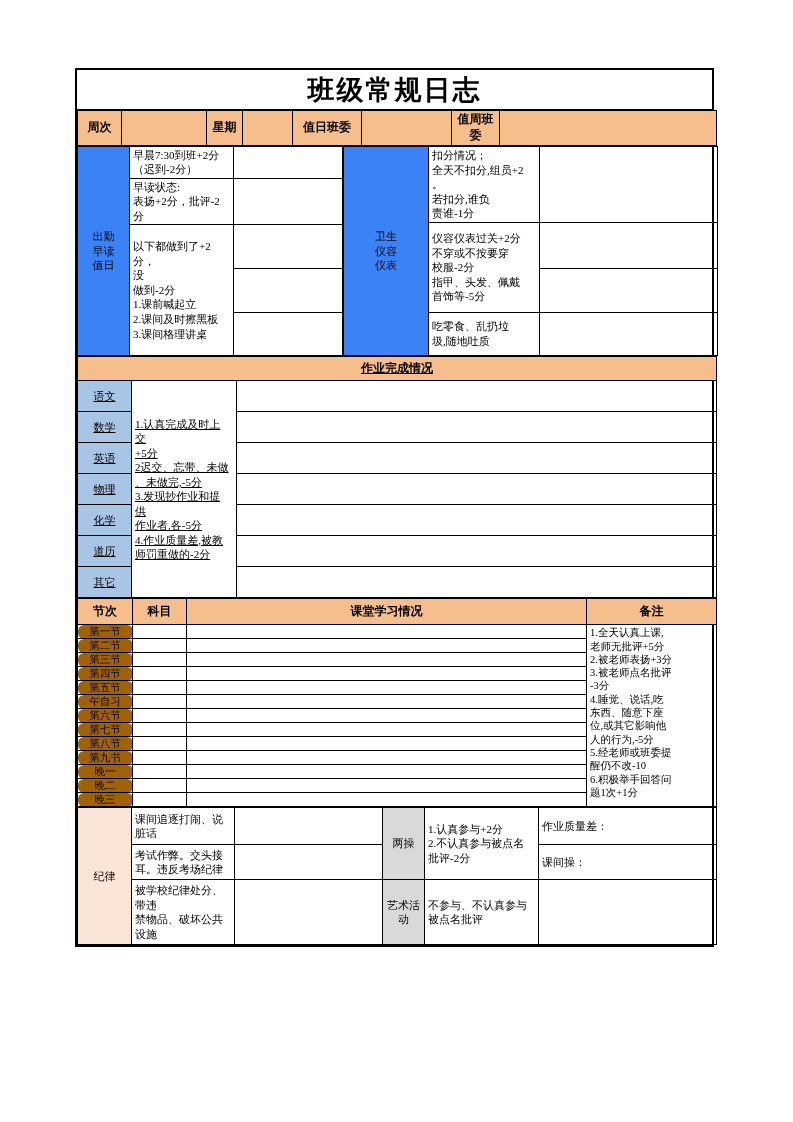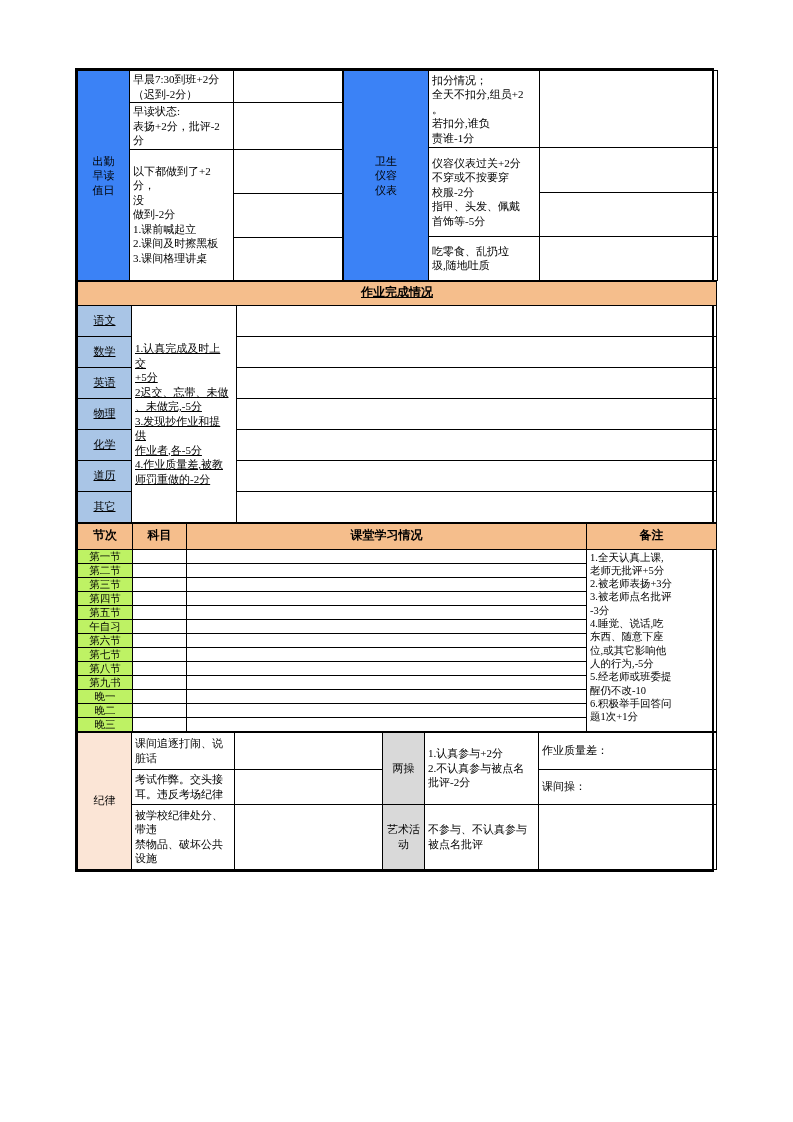--- a/index.html
+++ b/index.html
@@ -10,21 +10,21 @@
   .title-row { height: 40px; display: flex; align-items: center; justify-content: center;
     border-bottom: 1px solid #000; }
   .title-row span { font-size: 27px; font-weight: bold; letter-spacing: 2px; }
   table { border-collapse: collapse; table-layout: fixed; }
   td { border: 1px solid #000; font-size: 11px; line-height: 1.32;
     padding: 1px 3px; vertical-align: middle; white-space: pre-wrap;
     overflow: hidden; word-break: break-all; }
   .orange { background: #F5BE8C; }
   .green  { background: #3b82f6; }
   .blue   { background: #A9C5E6; }
-  .pink   { background: #bef264; }
+  .pink   { background: #a16207; border-radius: 6px; }
   .peach  { background: #FBE5D6; }
   .gray   { background: #D9D9D9; }
   .ctr    { text-align: center; }
   .hdr    { font-weight: bold; text-align: center; font-size: 12px; }
   .sm     { font-size: 10.5px; }
   .top    { vertical-align: top; margin-top: 44px; }
   .flexrow { display: flex; }
   .t-head { width: 639px; }
   .t-att  { width: 265px; }
   .t-hyg  { width: 374px; }
@@ -33,21 +33,48 @@
   .t-dis  { width: 639px; }
   .t-hon  { width: 639px; }
   .remark-cell { line-height: 13.3px; }
   .per-lbl { line-height: 11px; }
 </style>
 </head>
 <body>
 
 <div class="sheet">
 
-
+  <div class="title-row">
+    <span>班级常规日志</span>
+  </div>
+
+  <table class="t-head">
+    <colgroup>
+        <col style="width:44px">
+        <col style="width:85px">
+        <col style="width:36px">
+        <col style="width:50px">
+        <col style="width:69px">
+        <col style="width:90px">
+        <col style="width:48px">
+        <col style="width:217px">
+      </colgroup>
+    <tbody>
+        <tr style="height:28px">
+      <td class="orange hdr">周次</td>
+      <td class="orange"></td>
+      <td class="orange hdr">星期</td>
+      <td class="orange"></td>
+      <td class="orange hdr">值日班委</td>
+      <td class="orange"></td>
+      <td class="orange hdr">值周班委</td>
+      <td class="orange"></td>
+    </tr>
+  </tbody>
+    </table>
 
   <div class="flexrow">
     <table class="t-att">
       <colgroup>
           <col style="width:52px">
           <col style="width:104px">
           <col style="width:109px">
         </colgroup>
       <tbody>
           <tr style="height:32px">

